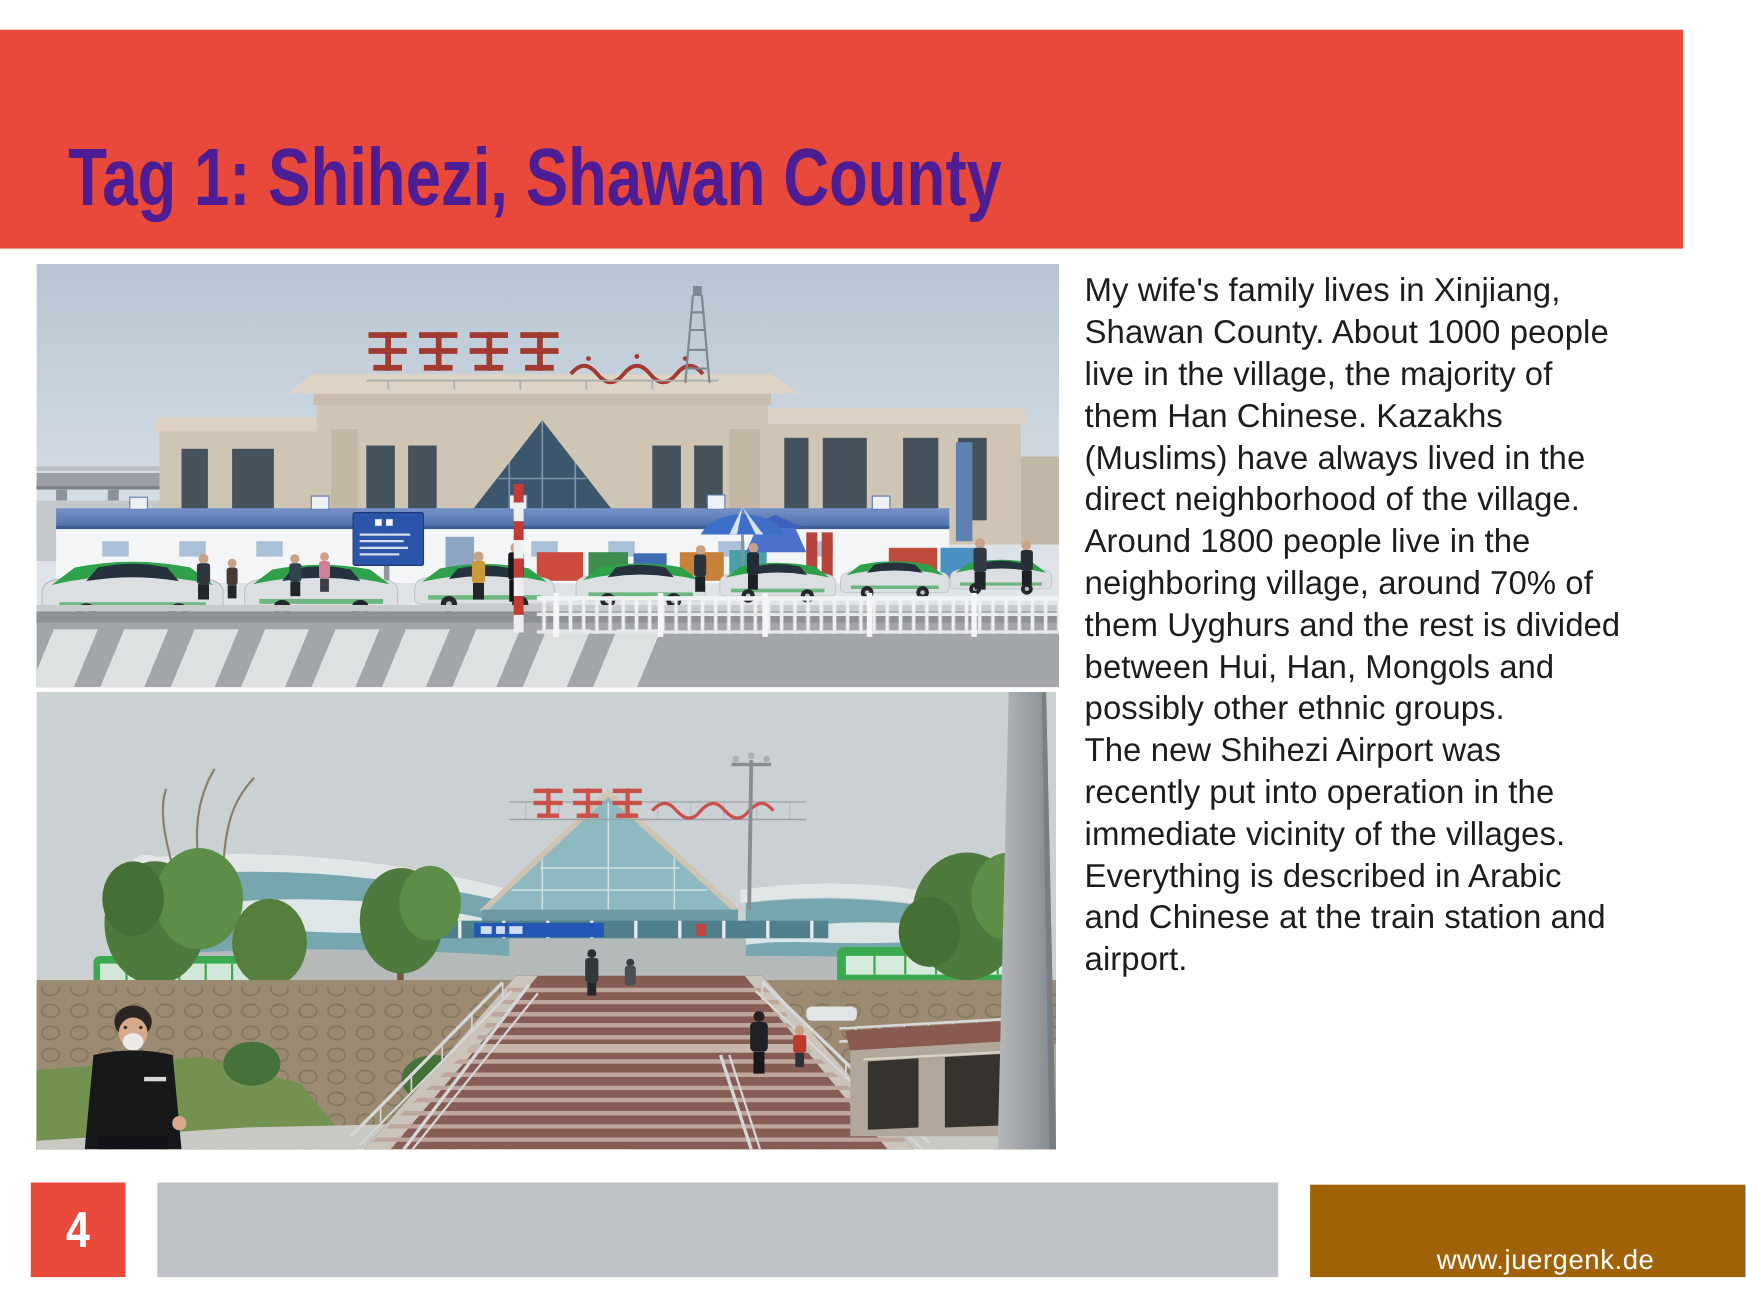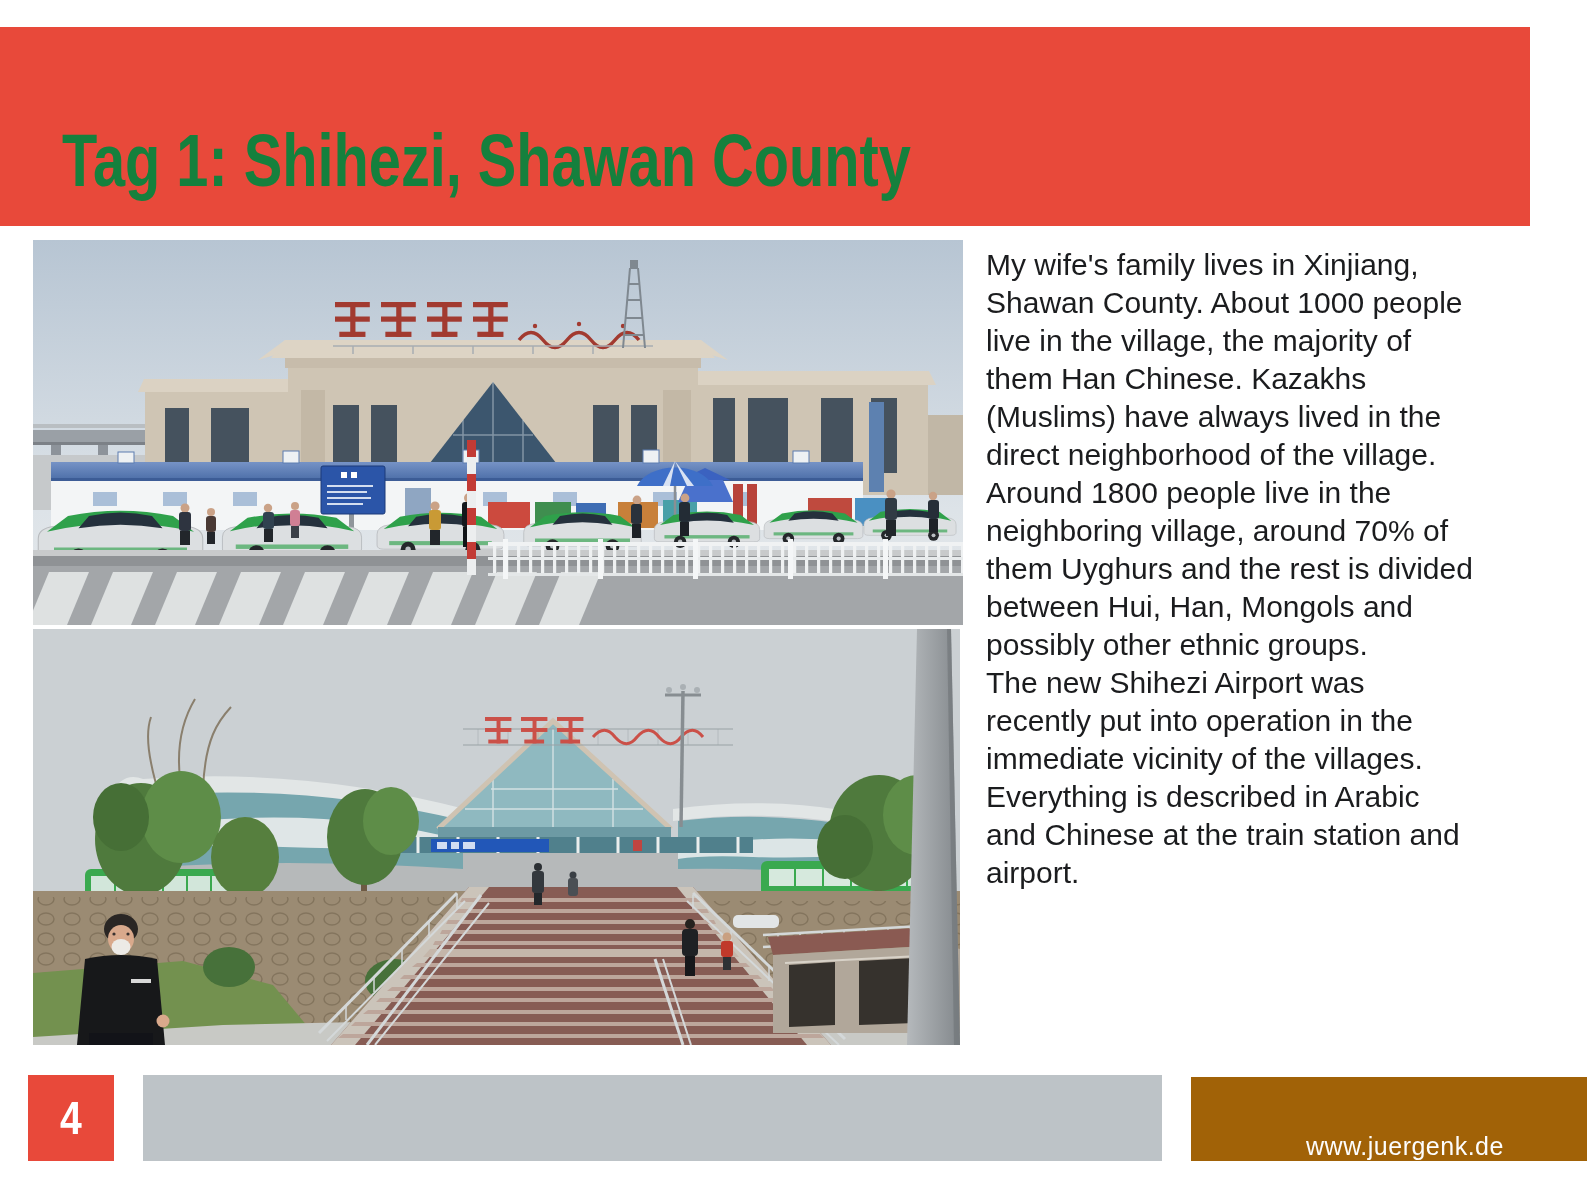--- a/index.html
+++ b/index.html
@@ -1,20 +1,20 @@
 <!DOCTYPE html>
 <html><head>
 <meta charset="utf-8">
 <style>
   html,body{margin:0;padding:0;background:#ffffff;}
   .slide{position:relative;width:1587px;height:1190px;background:#ffffff;overflow:hidden;
          font-family:"Liberation Sans",sans-serif;}
   
   .banner{position:absolute;left:0;top:27px;width:1530px;height:199px;background:#e8493a;}
-  .title{position:absolute;left:62px;top:118px;color:#15803d;font-weight:bold;
+  .title{position:absolute;left:62px;top:118px;color:#4c1d95;font-weight:bold;
          font-size:74px;white-space:nowrap;letter-spacing:0px;}
   .condensed{display:inline-block;transform:scaleX(.78);transform-origin:left top;}
   
   .photo{position:absolute;overflow:hidden;}
   .photo1{left:33px;top:240px;width:930px;height:385px;}
   .photo2{left:33px;top:629px;width:927px;height:416px;}
   .photo svg{display:block;width:100%;height:100%;}
   
   .bodytext{position:absolute;left:986px;top:246px;width:600px;
             font-size:30px;line-height:38px;color:#1b1c1e;white-space:pre-line;}

